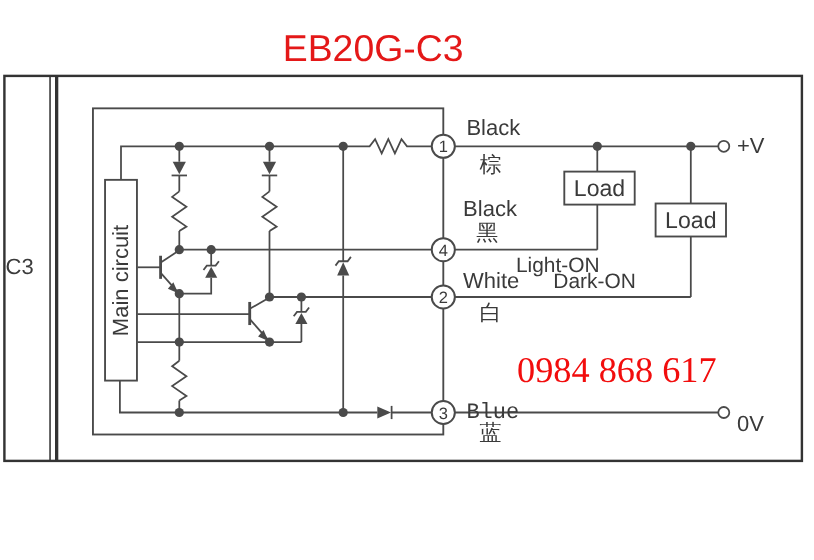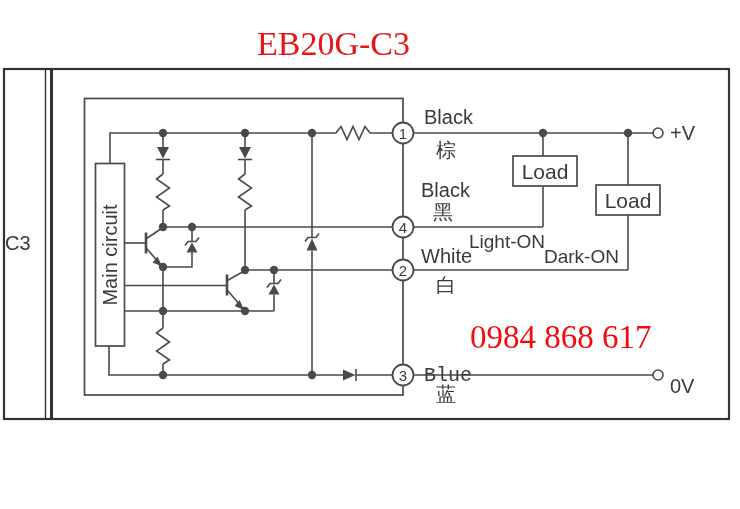--- a/index.html
+++ b/index.html
@@ -6,21 +6,21 @@
     --background:#ffffff; --line:#4a4a4a; --frame:#333333; --text:#3a3a3a;
     --title_red:#e41818; --watermark_red:#f20d0d;
   }
   html,body{margin:0;padding:0;background:#fff;}
   .stage{position:relative;width:740px;height:509px;background:var(--background);
          font-family:"Liberation Sans",sans-serif;overflow:hidden;}
   .abs{position:absolute;}
   .lbl{color:var(--text);font-size:20px;line-height:1;white-space:nowrap;}
   .mode{font-size:19px;}
   .cjk{font-size:20px;}
-  .title{font-family:Liberation Serif, serif;font-size:34px;color:var(--title_red);
+  .title{font-family:Liberation Sans, sans-serif;font-size:34px;color:var(--title_red);
          line-height:1;white-space:nowrap;text-align:center;}
   .wm{font-family:"Liberation Serif",serif;color:var(--watermark_red);line-height:1;
       white-space:nowrap;z-index:5;}
   .loadlbl{color:var(--text);font-size:21px;line-height:1;display:flex;
            align-items:center;justify-content:center;}
   .c3cell{color:var(--text);font-size:20px;line-height:1;}
   .mainc{color:var(--text);font-size:20px;line-height:1;white-space:nowrap;
          transform:translate(-50%,-50%) rotate(-90deg);}
   svg{position:absolute;left:0;top:0;}
   .wire{stroke:var(--line);stroke-width:1.6;fill:none;}
@@ -168,21 +168,21 @@
 
   <div class="abs lbl" style="left:424px;top:107px;">Black</div>
   <div class="abs lbl cjk" style="left:436px;top:140px;">棕</div>
 
   <div class="abs lbl" style="left:421px;top:180px;">Black</div>
   <div class="abs lbl cjk" style="left:433px;top:202px;">黑</div>
   <div class="abs lbl mode" style="left:469px;top:204px;margin-top:28px;">Light-ON</div>
 
   <div class="abs lbl" style="left:421px;top:246px;">White</div>
   <div class="abs lbl cjk" style="left:436px;top:275px;">白</div>
-  <div class="abs lbl mode" style="left:544px;top:247px;">Dark-ON</div>
+  <div class="abs lbl mode" style="left:503px;top:247px;">Dark-ON</div>
 
   <div class="abs lbl" style="left:424px;top:366px;font-family:Liberation Mono, monospace;">Blue</div>
   <div class="abs lbl cjk" style="left:436px;top:384px;">蓝</div>
 
   <div class="abs lbl" style="left:670px;top:123px;">+V</div>
   <div class="abs lbl" style="left:670px;top:376px;">0V</div>
 
   <div class="abs loadlbl" style="left:513px;top:156px;width:64px;height:30px;">Load</div>
   <div class="abs loadlbl" style="left:596px;top:185px;width:64px;height:30px;">Load</div>
 

